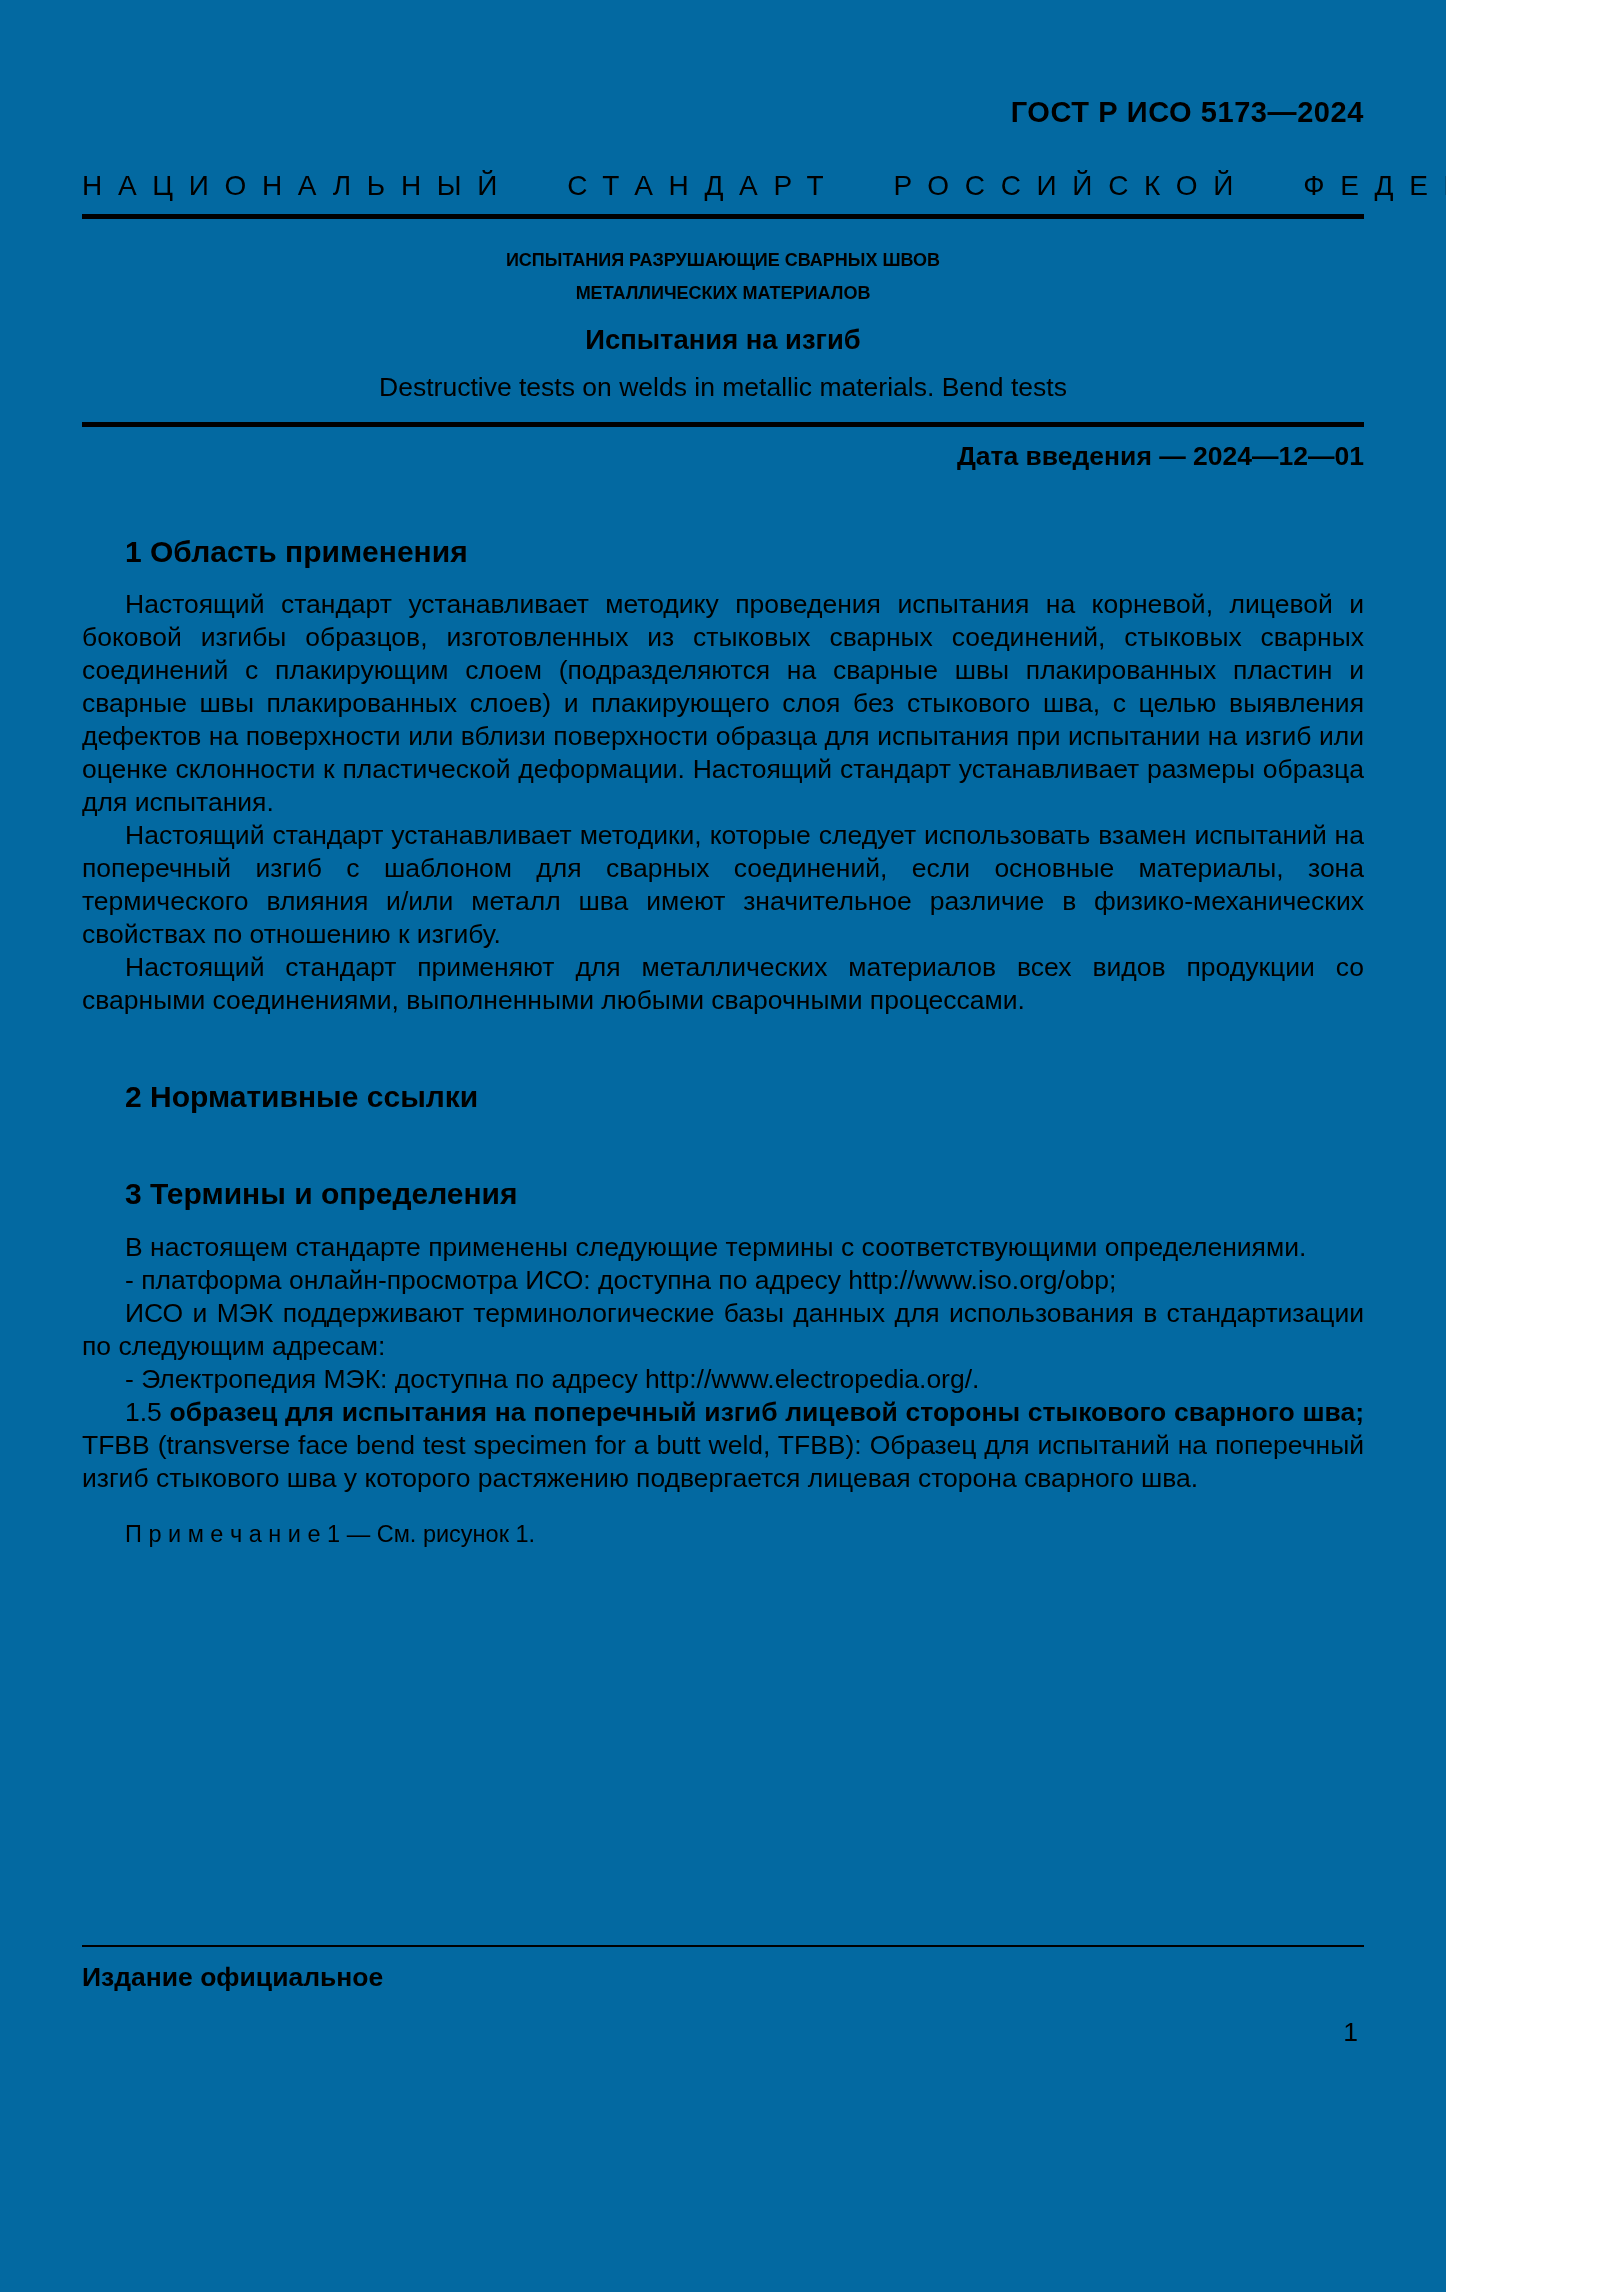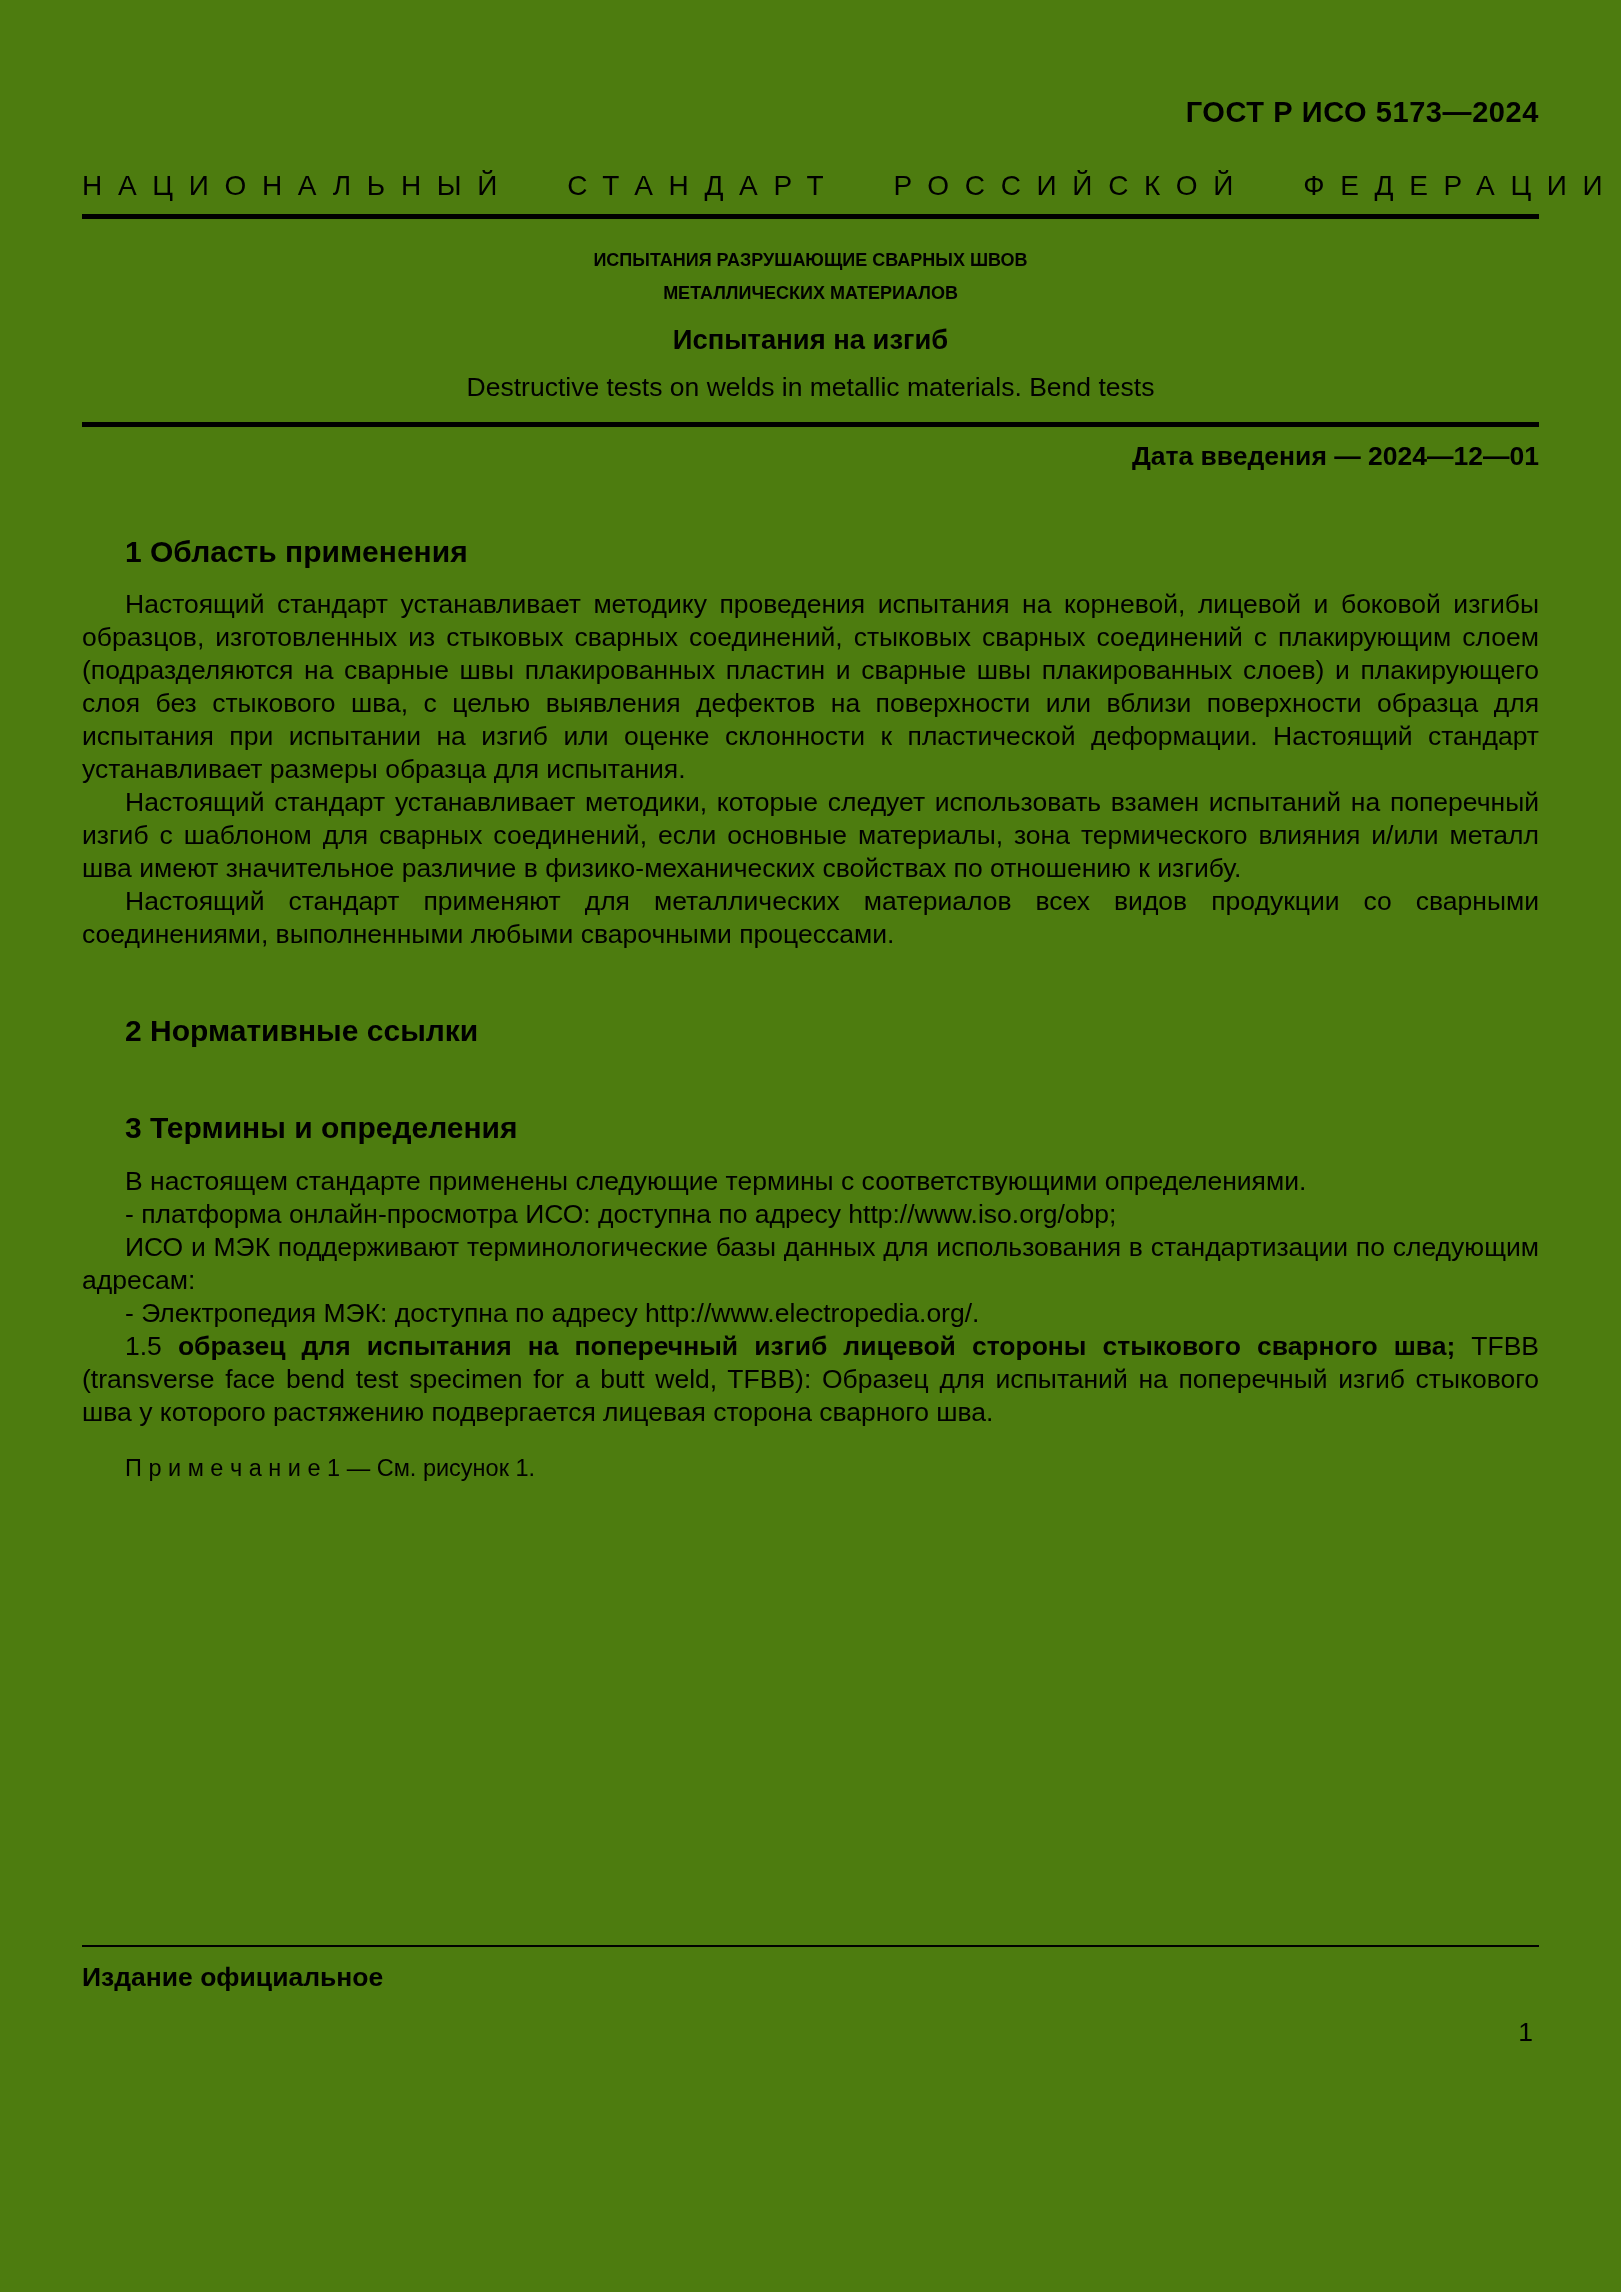--- a/index.html
+++ b/index.html
@@ -6,24 +6,24 @@
   html, body { background: #ffffff; }
   body {
     width: 1621px;
     height: 2293px;
     font-family: "Liberation Sans", sans-serif;
     color: #000000;
     position: relative;
   }
   .page {
     position: relative;
-    width: 1621px;
+    width: 1446px;
     height: 2293px;
     padding: 96px 82px 0 82px;
-    background: #4d7c0f;
+    background: #0369a1;
     overflow: hidden;
   }
   .doc-number {
     text-align: right;
     font-size: 29px;
     font-weight: bold;
     letter-spacing: 0.02em;
   }
   .std-type {
     margin-top: 41px;

